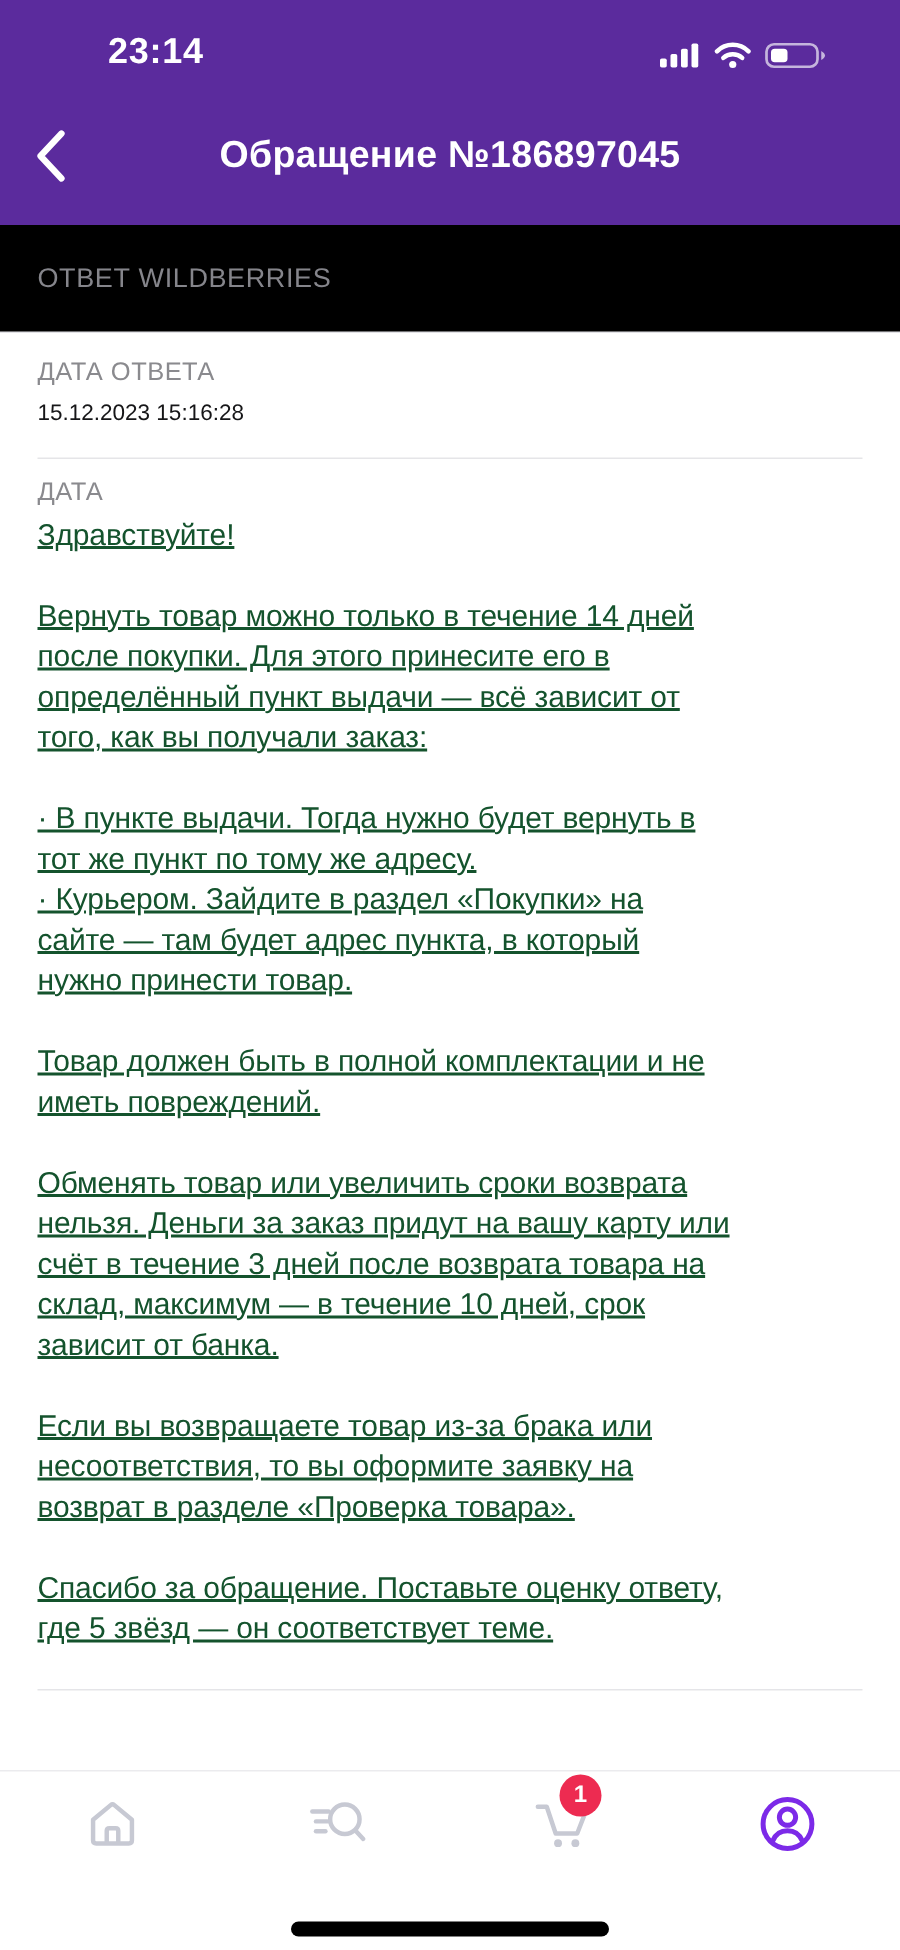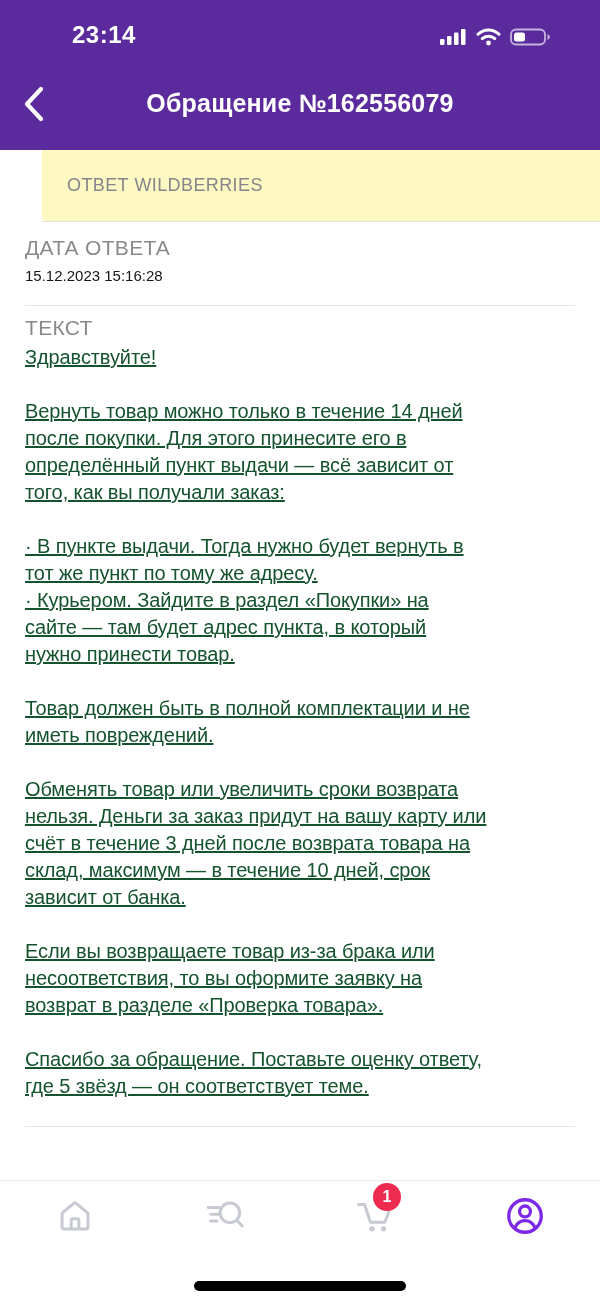--- a/index.html
+++ b/index.html
@@ -26,28 +26,28 @@
   .back-btn { position:absolute; left:12px; top:20px; width:44px; height:48px;
     display:flex; align-items:center; justify-content:center; cursor:pointer; }
   .nav-title {
     position:absolute; left:60px; right:60px; top:27px; text-align:center;
     color:#fff; font-size:25px; font-weight:700; letter-spacing:.2px;
     white-space:nowrap; overflow:hidden;
   }
 
   
   .section-band {
-    height:72px; background:#fef9c3; border-bottom:1px solid #E3E3E7;
-    display:flex; align-items:center; padding:0 25px;margin-left:42px;
+    height:72px; background:#000000; border-bottom:1px solid #E3E3E7;
+    display:flex; align-items:center; padding:0 25px;
   }
   .section-band-label { color:#85858B; font-size:18px; letter-spacing:.4px; }
 
   
   .card { background:#fff; padding:16px 25px 0 25px; }
-  .field-label { color:#8A8A8E; font-size:21px; line-height:20px; letter-spacing:.3px; }
+  .field-label { color:#8A8A8E; font-size:17px; line-height:20px; letter-spacing:.3px; }
   .field-value { color:#161618; font-size:15px; line-height:26px; margin-top:5px; }
   .body-text {
     color:#14532d; font-size:20px; line-height:27px; margin-top:6px;
     white-space:pre-line; letter-spacing:-0.1px;text-decoration:underline;
   }
   .divider { height:1px; background:#E5E5E8; margin-top:16px; margin-bottom:12px; }
   .divider.pre-employee { margin-top:26px; }
 
   
   .tab-bar {
@@ -101,39 +101,39 @@
       </div>
     </div>
     <div class="nav-bar">
       <div class="back-btn">
         <span>
           <svg width="22" height="36" viewBox="0 0 22 36">
             <polyline points="18,3 4,18 18,33" fill="none" stroke="#fff" stroke-width="4.2" stroke-linecap="round" stroke-linejoin="round"></polyline>
           </svg>
         </span>
       </div>
-      <div class="nav-title">Обращение №162556079</div>
+      <div class="nav-title">Обращение №186897045</div>
     </div>
   </div>
 
   <div class="section-band">
     <span class="section-band-label">ОТВЕТ WILDBERRIES</span>
   </div>
 
   <div class="card">
 
     <div>
       <div class="field-label">ДАТА ОТВЕТА</div>
       <div class="field-value">15.12.2023 15:16:28</div>
     </div>
 
     <div class="divider"></div>
 
     <div>
-      <div class="field-label">ТЕКСТ</div>
+      <div class="field-label">ДАТА</div>
       <div class="body-text">Здравствуйте!
 
 Вернуть товар можно только в течение 14 дней
 после покупки. Для этого принесите его в
 определённый пункт выдачи — всё зависит от
 того, как вы получали заказ:
 
 · В пункте выдачи. Тогда нужно будет вернуть в
 тот же пункт по тому же адресу.
 · Курьером. Зайдите в раздел «Покупки» на

